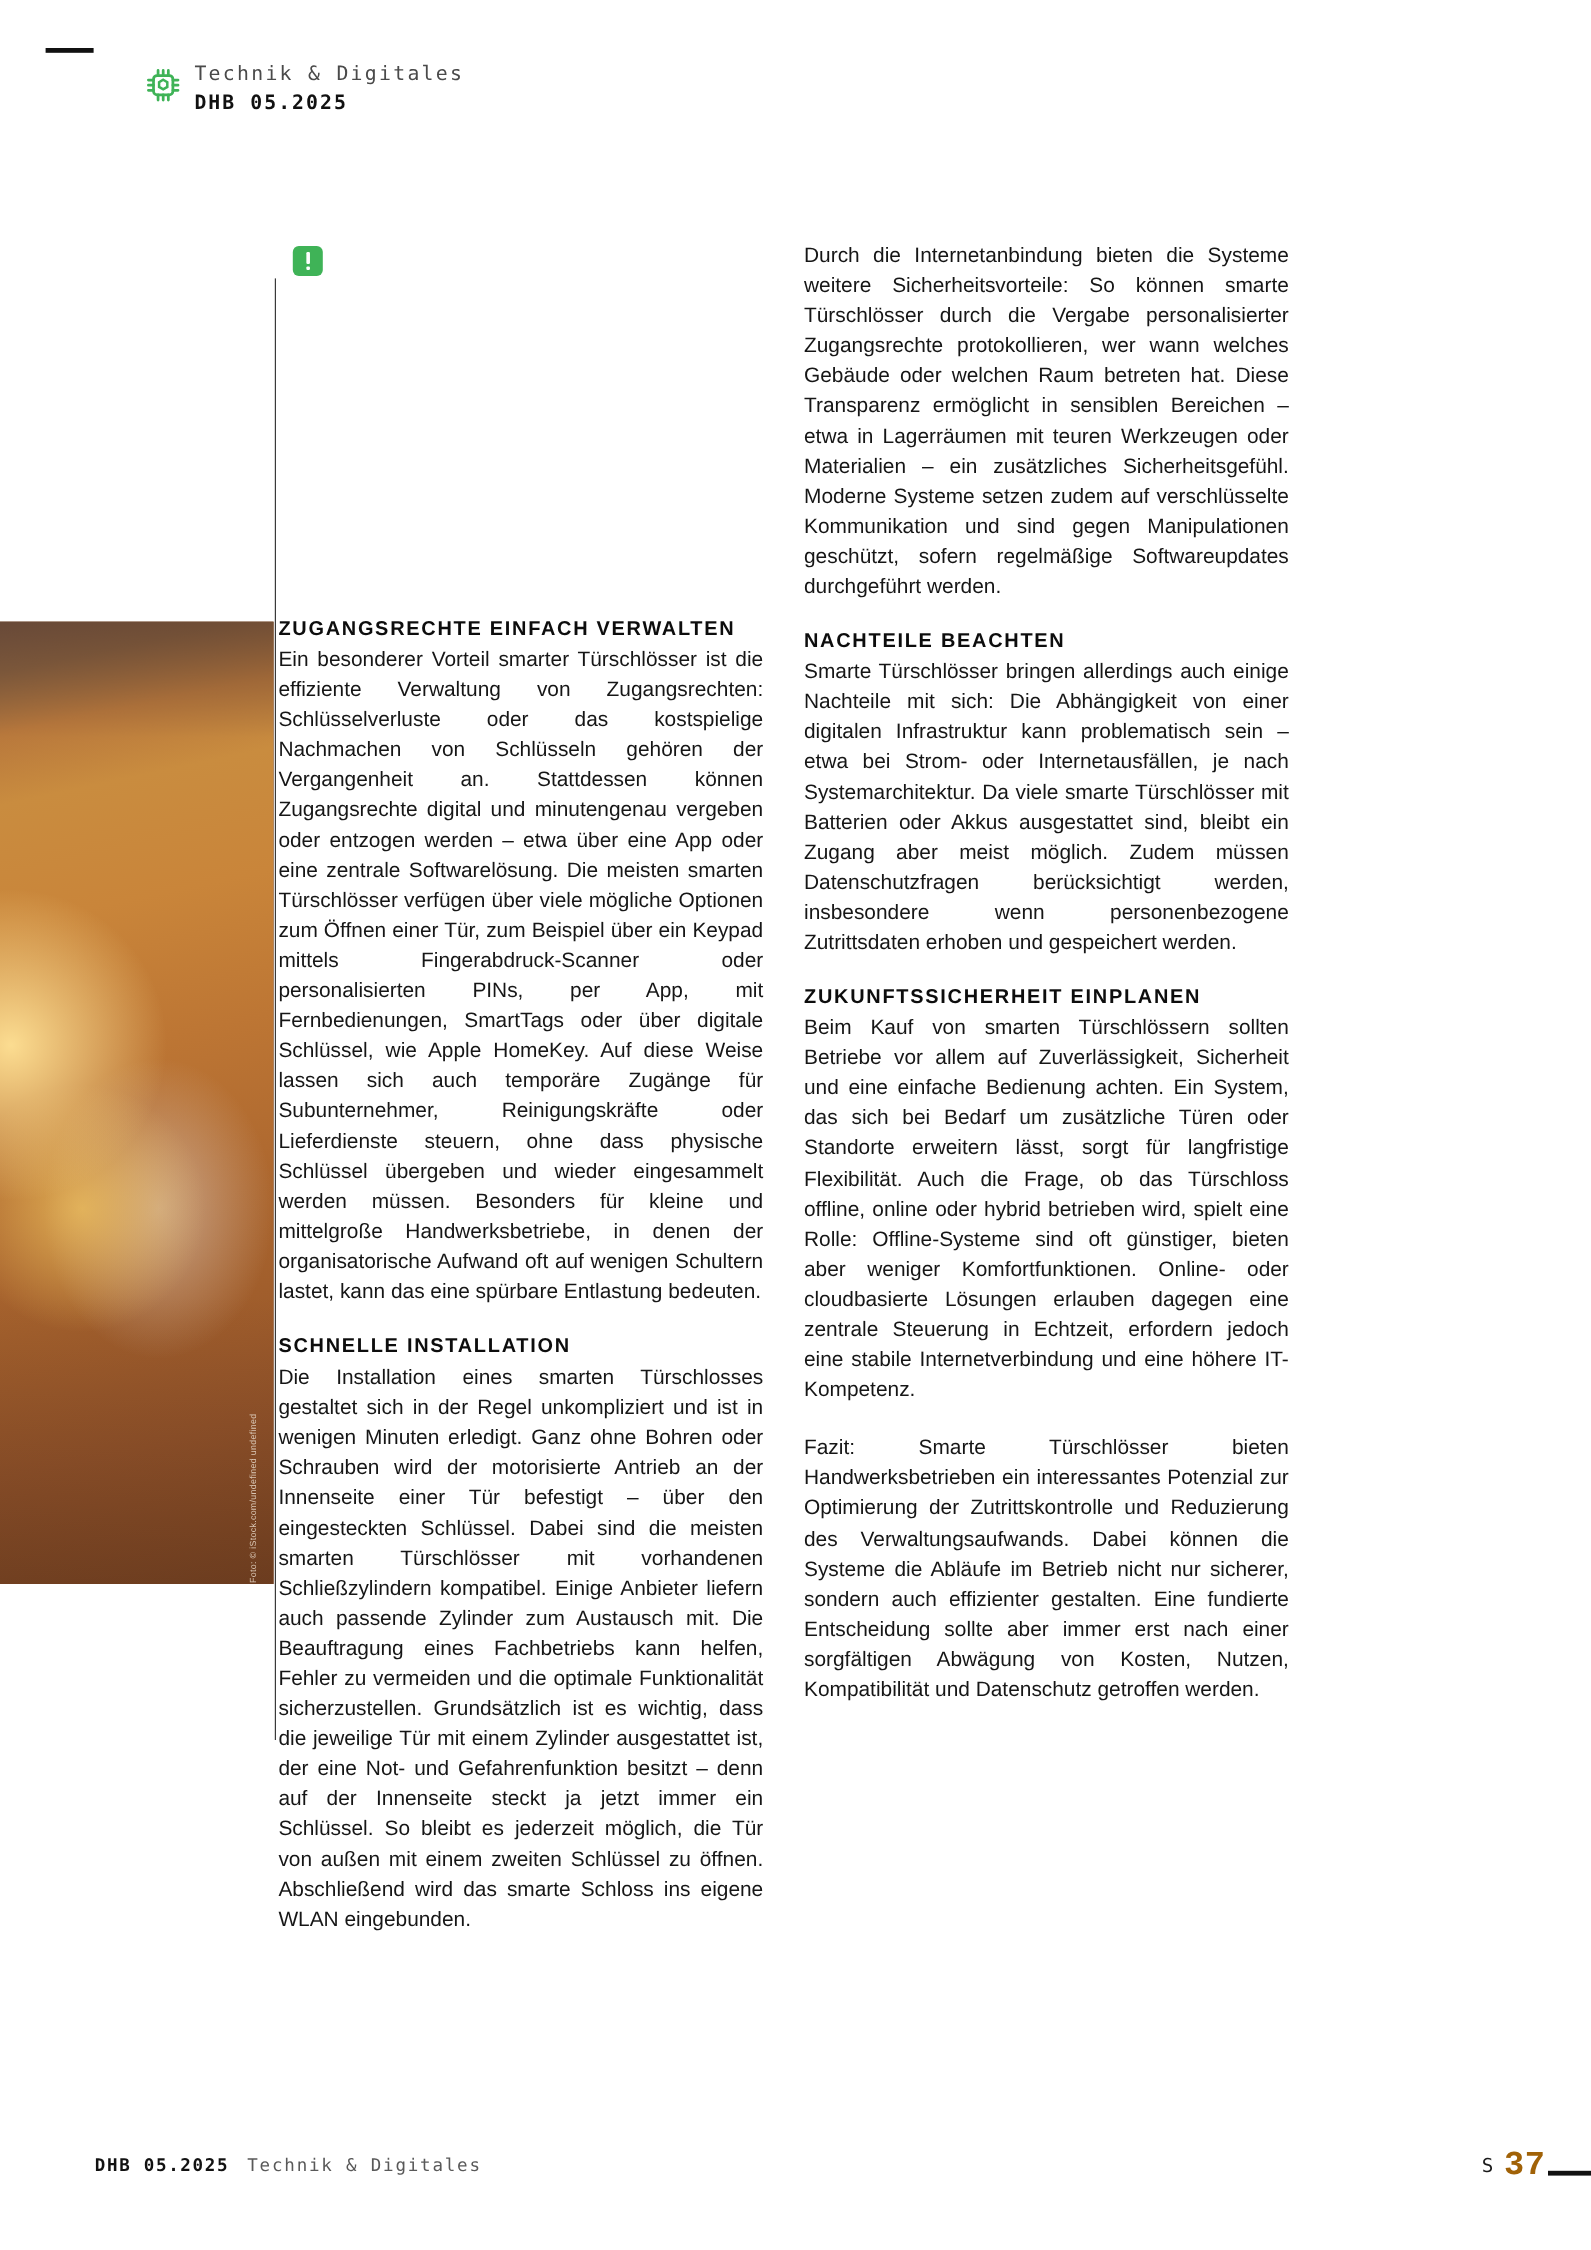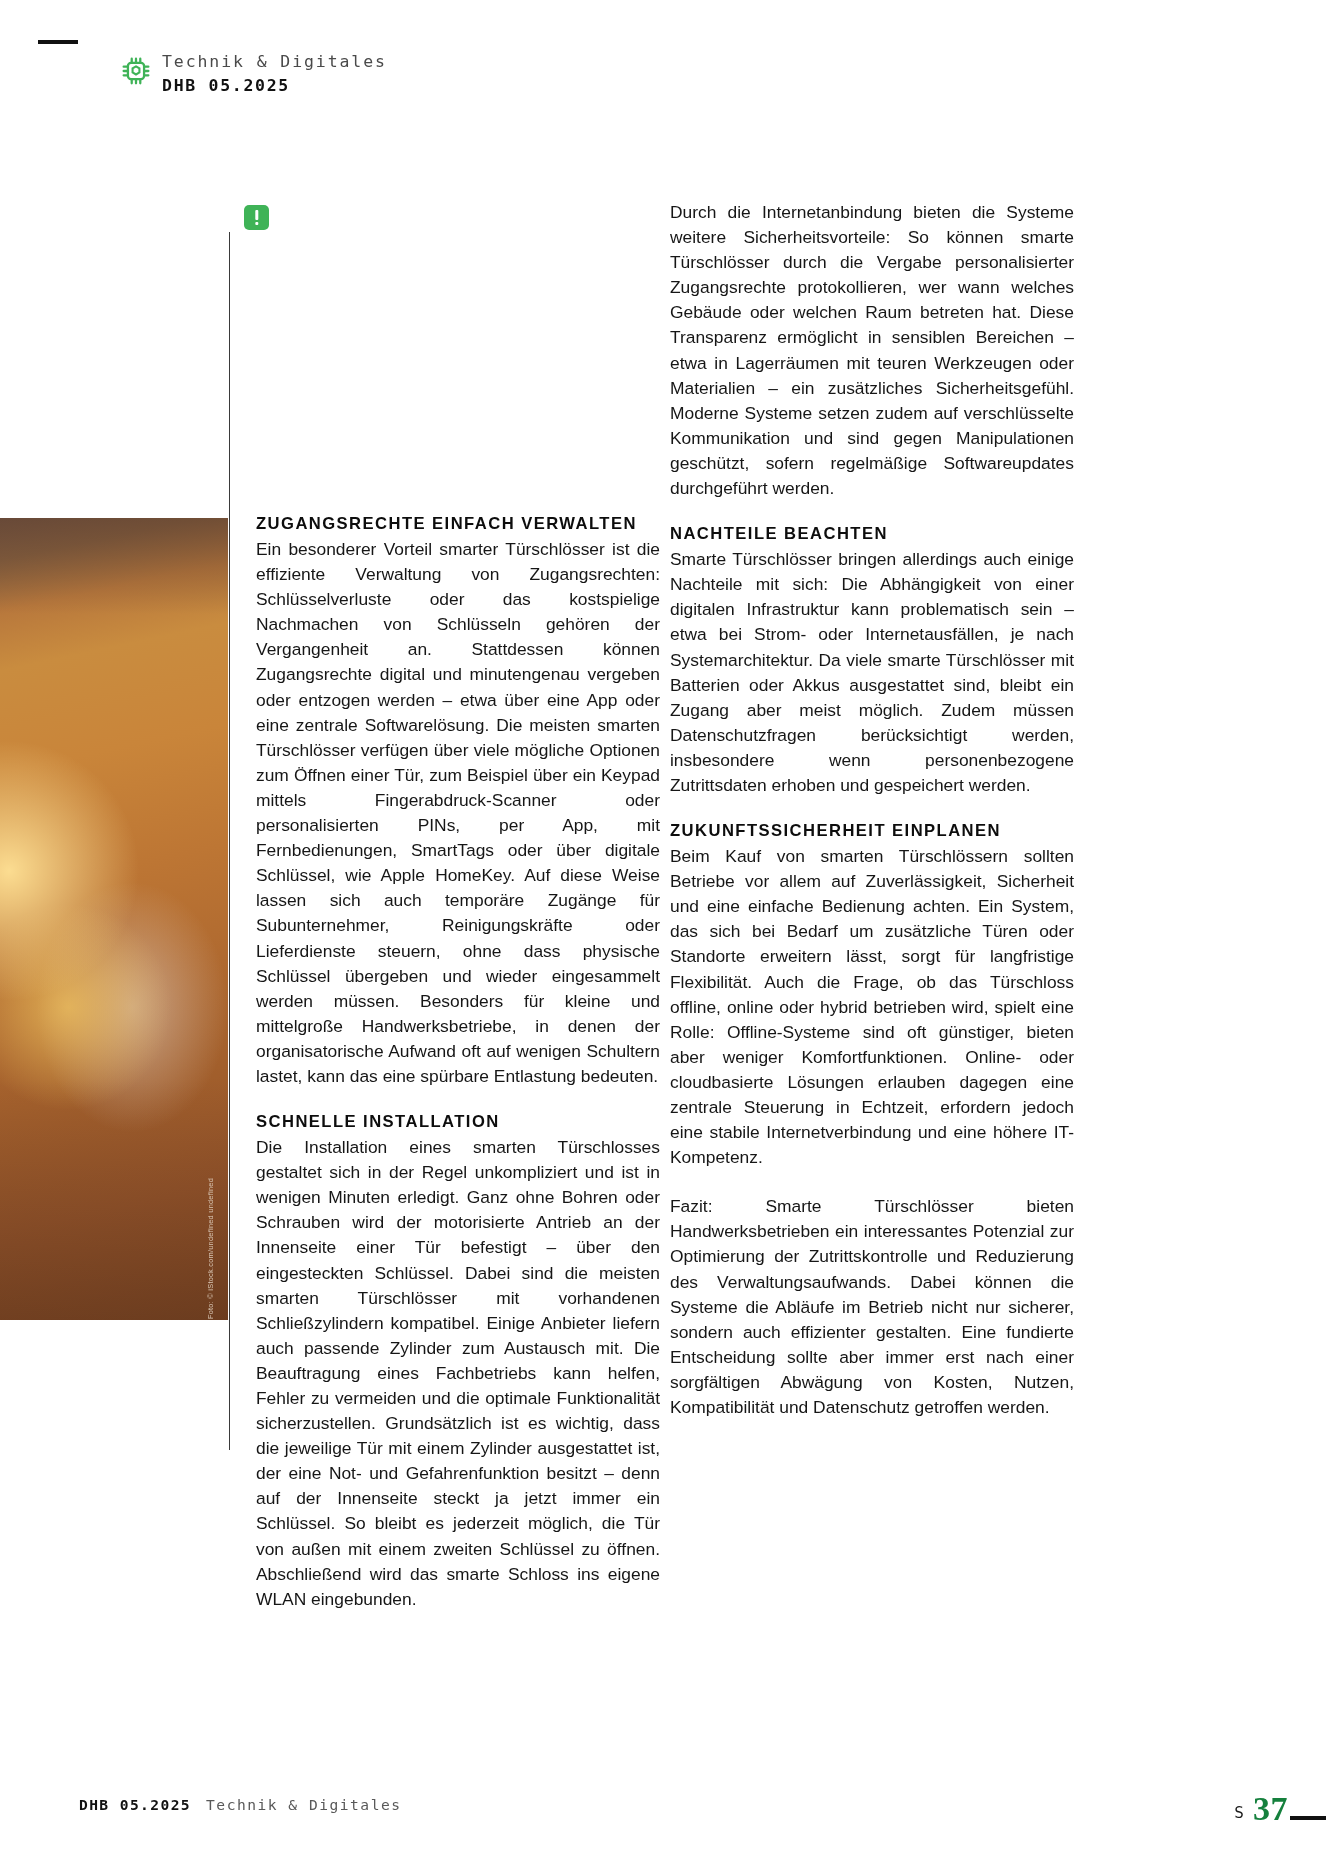--- a/index.html
+++ b/index.html
@@ -136,21 +136,21 @@
     position: absolute;
     top: 200px;
     width: 404px;
     font-family: "Liberation Sans Narrow", "Liberation Sans", sans-serif;
     font-size: 17.4px;
     line-height: 25.1px;
     color: #161616;
     text-align: justify;
     hyphens: manual;
   }
-  .col-left  { left: 256px; }
+  .col-left  { left: 232px; }
   .col-right { left: 670px; }
 
   .col p {
     margin: 0;
     font-stretch: condensed;
   }
 
   h2.sec {
     margin: 0 0 1px 0;
     font-family: "Liberation Sans Narrow", "Liberation Sans", sans-serif;
@@ -241,25 +241,25 @@
     gap: 9px;
   }
   .footer-s {
     font-family: "DejaVu Sans Mono", monospace;
     font-size: 16px;
     color: #1a1a1a;
     position: relative;
     top: -2px;
   }
   .footer-page {
-    font-family: Liberation Serif, serif;
-    font-size: 34px;
+    font-family: Liberation Mono, monospace;
+    font-size: 28px;
     font-weight: 700;
     letter-spacing: 0.5px;
-    color: #15803d;
+    color: #a16207;
   }
   .footer-rule {
     position: absolute;
     right: -42px;
     bottom: 8px;
     width: 40px;
     height: 4px;
     background: #111111;
   }
 </style>

